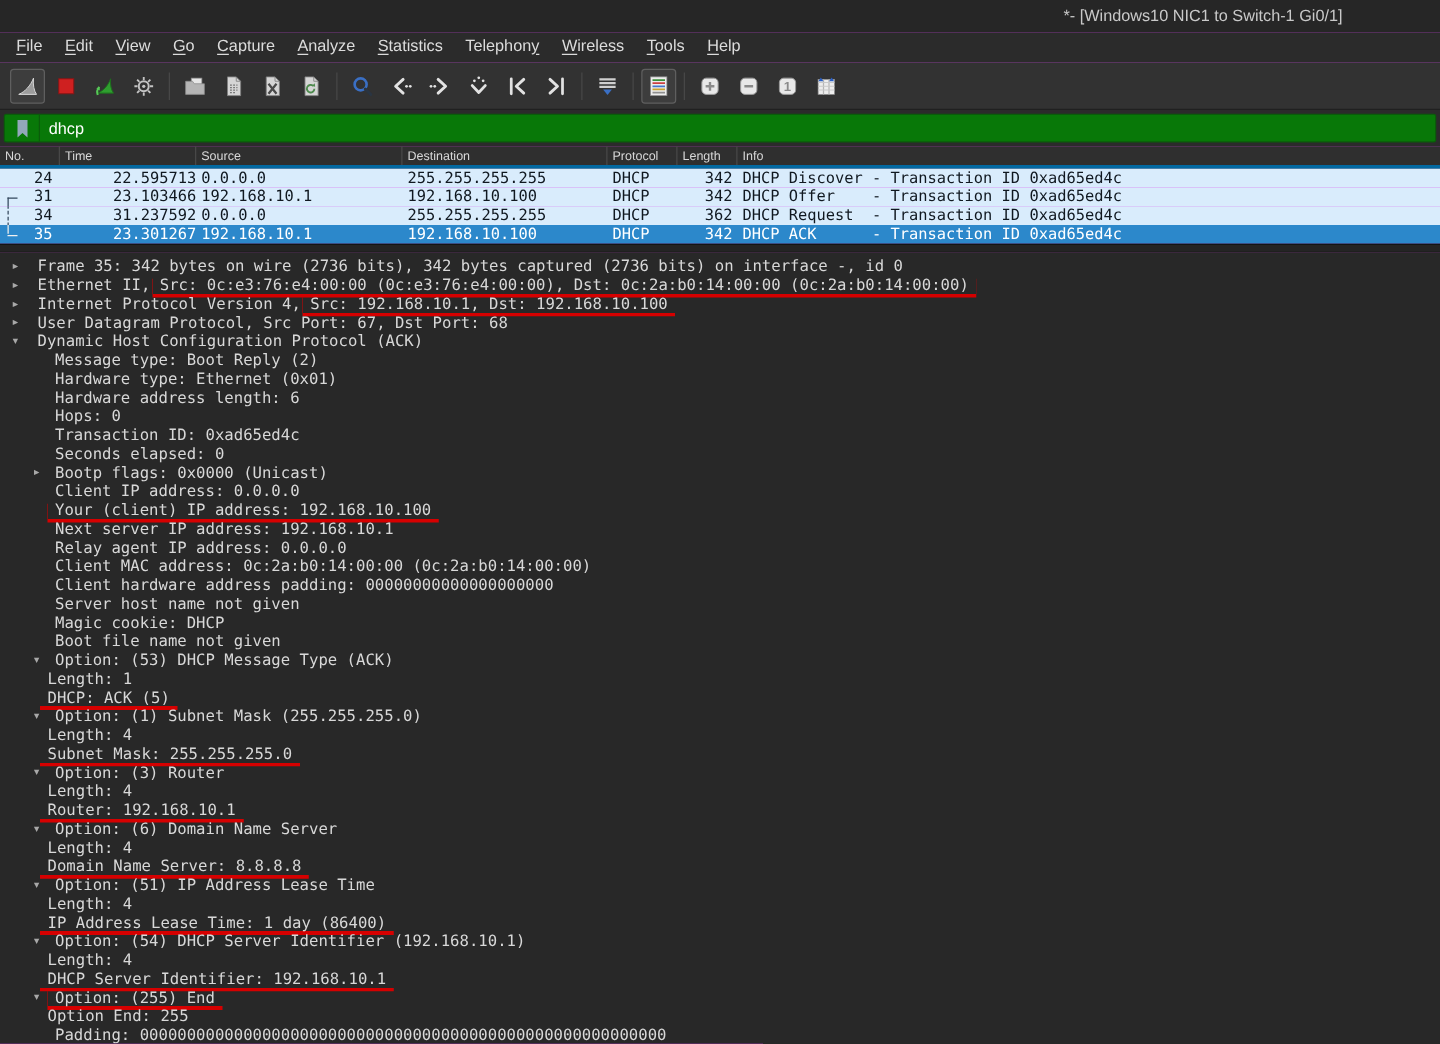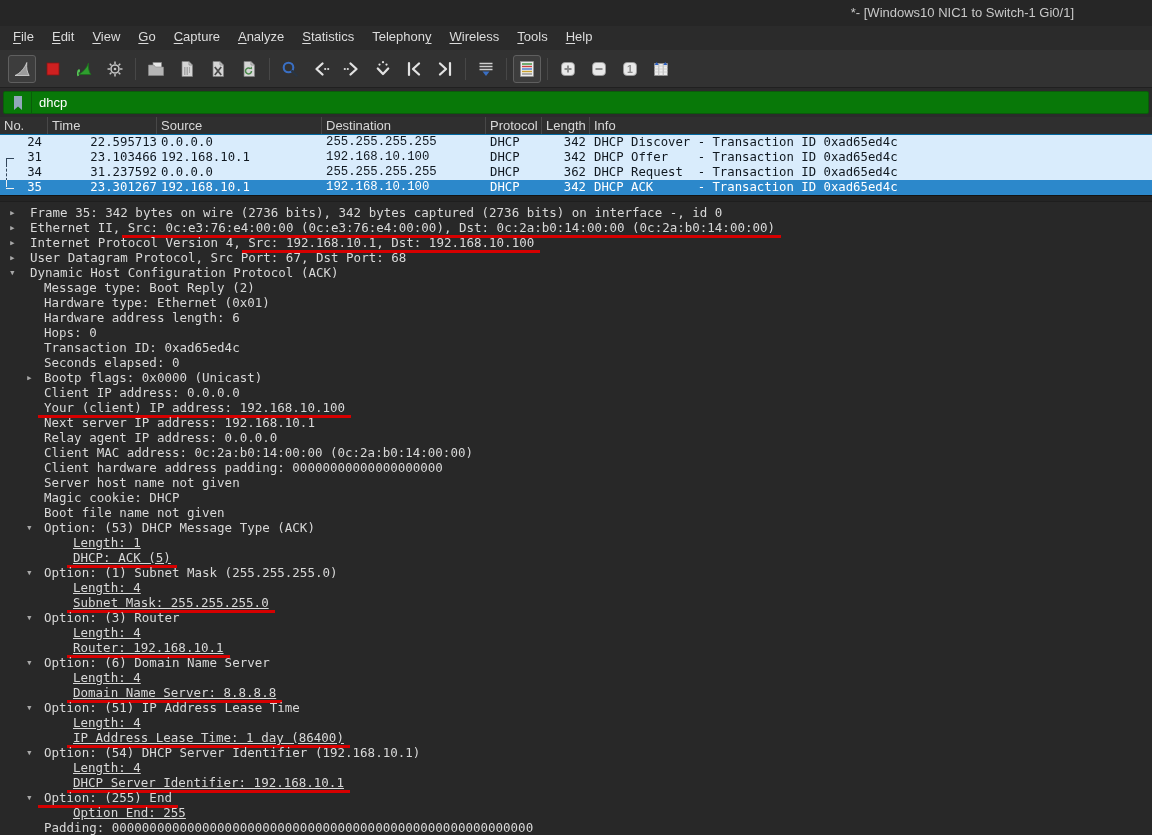--- a/index.html
+++ b/index.html
@@ -29,33 +29,33 @@
   
   .filterbar { height:29px; background:#2b2b2b; padding:3px 3px; flex:0 0 auto; }
   .filter-field { height:23px; background:#087808; border:1px solid #0a5c0a; border-radius:2px;
                   display:flex; align-items:center; }
   .filter-bookmark { width:28px; height:100%; display:flex; align-items:center;
                      justify-content:center; border-right:1px solid #0a5c0a; }
   .filter-text { color:#ffffff; font-size:13px; padding-left:7px; }
 
   
   .packet-list { flex:0 0 auto; }
-  .plist-header { height:18px; background:#2f2f2f; border-bottom:1px solid #0369a1;
-                  display:flex; color:#d8d8d8; font-size:13px; }
+  .plist-header { height:18px; background:#2f2f2f; border-bottom:3px solid #0369a1;
+                  display:flex; color:#d8d8d8; font-size:10px; }
   .hcell { line-height:17px; padding-left:4px; border-right:1px solid #484848;
            overflow:hidden; white-space:nowrap; }
   .hcell:last-child { border-right:none; flex:1; }
   .prow { height:15px; display:flex; background:#d9ecfc; color:#101820;
           font-family:"DejaVu Sans Mono", monospace; font-size:12.3px; line-height:15px; }
   .prow.selected { background:#2c88cb; color:#ffffff; }
   .pcell { overflow:hidden; white-space:pre; }
   .c-no     { width:48px;  text-align:right; padding-right:6px; position:relative; }
   .c-time   { width:109px; padding-left:4px;text-align:right; }
   .c-src    { width:165px; padding-left:4px; }
-  .c-dst    { width:164px; padding-left:4px;font-family:Liberation Mono, monospace; }
+  .c-dst    { width:164px; padding-left:4px; }
   .c-proto  { width:56px;  padding-left:4px; }
   .c-len    { width:48px;  text-align:right; padding-right:4px; }
   .c-info   { flex:1; padding-left:4px; }
   .mark { position:absolute; left:6px; top:0; bottom:0; width:12px; --mk:#33475c; }
   .prow.selected .mark { --mk:#f0f0f0; }
   .mark.start::before { content:""; position:absolute; left:0; top:50%; bottom:-1px;
                         border-left:1px solid var(--mk); }
   .mark.start::after  { content:""; position:absolute; left:0; top:50%; width:8px; height:0;
                         border-top:1px solid var(--mk); }
   .mark.pass::before  { content:""; position:absolute; left:0; top:-1px; bottom:-1px;
@@ -70,21 +70,21 @@
               border-bottom:1px solid #1e1e1e; flex:0 0 auto; }
 
   
   .details { flex:1; background:#282828; padding-top:3px; overflow:hidden;
              font-family:"DejaVu Sans Mono", monospace; font-size:12.5px; color:#d8d8d8; }
   .dline { height:15px; line-height:15px; position:relative; white-space:pre; }
   .dline .txt { white-space:pre; }
   .arrow { position:absolute; color:#a8a8a8; font-size:11px; top:0; }
   .ind0 { padding-left:30px; } .ind0 .arrow { left:9px; }
   .ind1 { padding-left:44px; } .ind1 .arrow { left:26px; }
-  .ind2 { padding-left:73px;text-decoration:underline; }
+  .ind2 { padding-left:38px; }
   .ul { box-shadow:0 3px 0 0 #d60000; padding:0 6px; margin:0 -6px; }
 </style>
 </head>
 <body>
 
 <div class="app">
 
   <div class="titlebar">
     <div class="title">*- [Windows10 NIC1 to Switch-1 Gi0/1]</div>
   </div>

